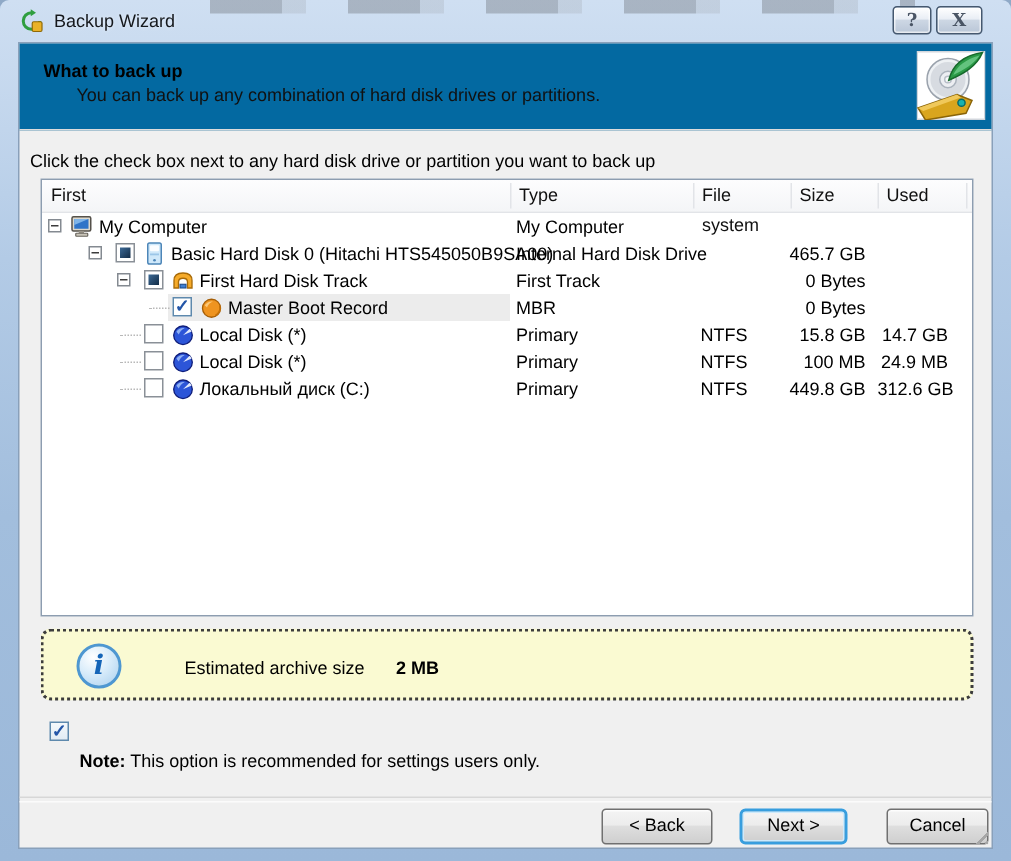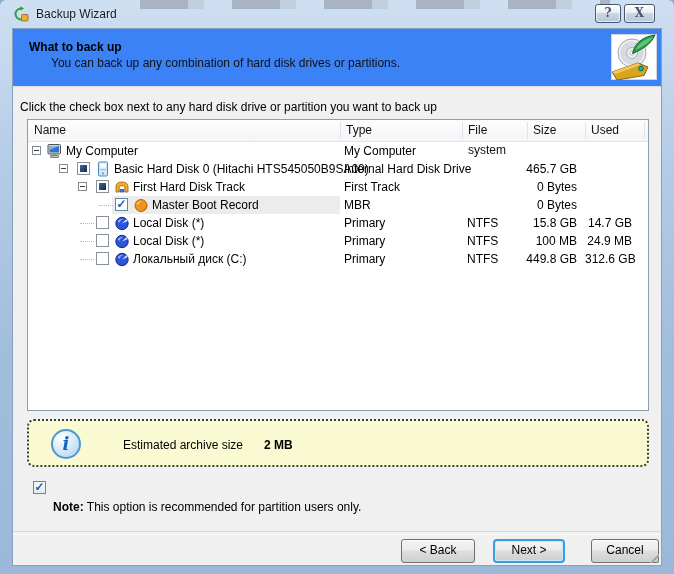--- a/index.html
+++ b/index.html
@@ -17,21 +17,21 @@
   .tb-btn{position:absolute;top:4px;height:19px;box-sizing:border-box;border:1px solid #45586f;border-radius:3px;
     background:linear-gradient(180deg,#ffffff,#e9eef5 45%,#cdd7e4 50%,#b9c6d7);
     box-shadow:inset 0 0 0 1px rgba(255,255,255,.65);
     color:#4a5565;font-weight:bold;text-align:center;line-height:16px;cursor:default;
     font-family:"DejaVu Serif","Liberation Serif",serif;font-size:12px;}
   .tb-help{left:595px;width:26px;}
   .tb-close{left:624px;width:31px;}
   
   .dialog{position:absolute;left:12px;top:28px;width:650px;height:538px;box-sizing:border-box;
     background:#f0f0f0;border:1px solid #89a0ba;border-top-color:#5f7archive8fa;}
-  .header-band{position:absolute;left:0;top:0;width:100%;height:57px;background:#3b82f6;border-bottom:1px solid #dcdcdc;}
+  .header-band{position:absolute;left:0;top:0;width:100%;height:57px;background:#0369a1;border-bottom:1px solid #dcdcdc;}
   .hdr-title{position:absolute;left:16px;top:11px;font-weight:bold;color:#000;}
   .hdr-sub{position:absolute;left:38px;top:27px;color:#111;}
   .wizard-icon{position:absolute;right:4px;top:5px;width:46px;height:46px;}
   .instruction{position:absolute;left:7px;top:71px;color:#000;}
   
   .list{position:absolute;left:14px;top:90px;width:622px;height:292px;box-sizing:border-box;
     background:#fff;border:1px solid #8d9db0;}
   .list-header{position:absolute;left:0;top:0;right:0;height:21px;
     background:linear-gradient(180deg,#fdfdfe,#f4f5f7);border-bottom:1px solid #e2e4e8;}
   .col{position:absolute;top:0;height:20px;line-height:20px;color:#111;padding-left:6px;box-sizing:border-box;}
@@ -121,21 +121,21 @@
           <path d="M1 38 L27 29 L29.5 31 L4.5 40 Z" fill="#f0c85a"></path>
           <circle cx="30" cy="34.5" r="2.4" fill="#19b2b0" stroke="#0a6a68"></circle>
         </svg>
       </span>
     </div>
 
     <div class="instruction">Click the check box next to any hard disk drive or partition you want to back up</div>
 
     <div class="list">
       <div class="list-header">
-        <span class="col" style="left:0;width:312px">Name</span>
+        <span class="col" style="left:0;width:312px">First</span>
         <span class="col" style="left:312px;width:122px">Type</span>
         <span class="col" style="left:434px;width:65px">File system</span>
         <span class="col" style="left:499px;width:58px">Size</span>
         <span class="col" style="left:557px;width:59px">Used</span>
         <span class="colsep" style="left:312px"></span>
         <span class="colsep" style="left:434px"></span>
         <span class="colsep" style="left:499px"></span>
         <span class="colsep" style="left:557px"></span>
         <span class="colsep" style="left:616px"></span>
       </div>
@@ -237,21 +237,21 @@
     <div class="info-box">
       <span class="info-icon">i</span>
       <span class="info-text">
         <span>Estimated archive size</span><span class="info-value">2 MB</span>
       </span>
     </div>
 
     <span class="chk"></span>
     <div class="note-line">
       <span class="note-bold">Note:</span>
-      <span>This option is recommended for partition users only.</span>
+      <span>This option is recommended for settings users only.</span>
     </div>
 
     <div class="btn-sep"></div>
     <span class="btn btn-back">&lt; Back</span>
     <span class="btn btn-cancel">Cancel</span>
     <span class="btn btn-next">Next &gt;</span>
     <span class="grip"></span>
   </div>
 </div>
 

